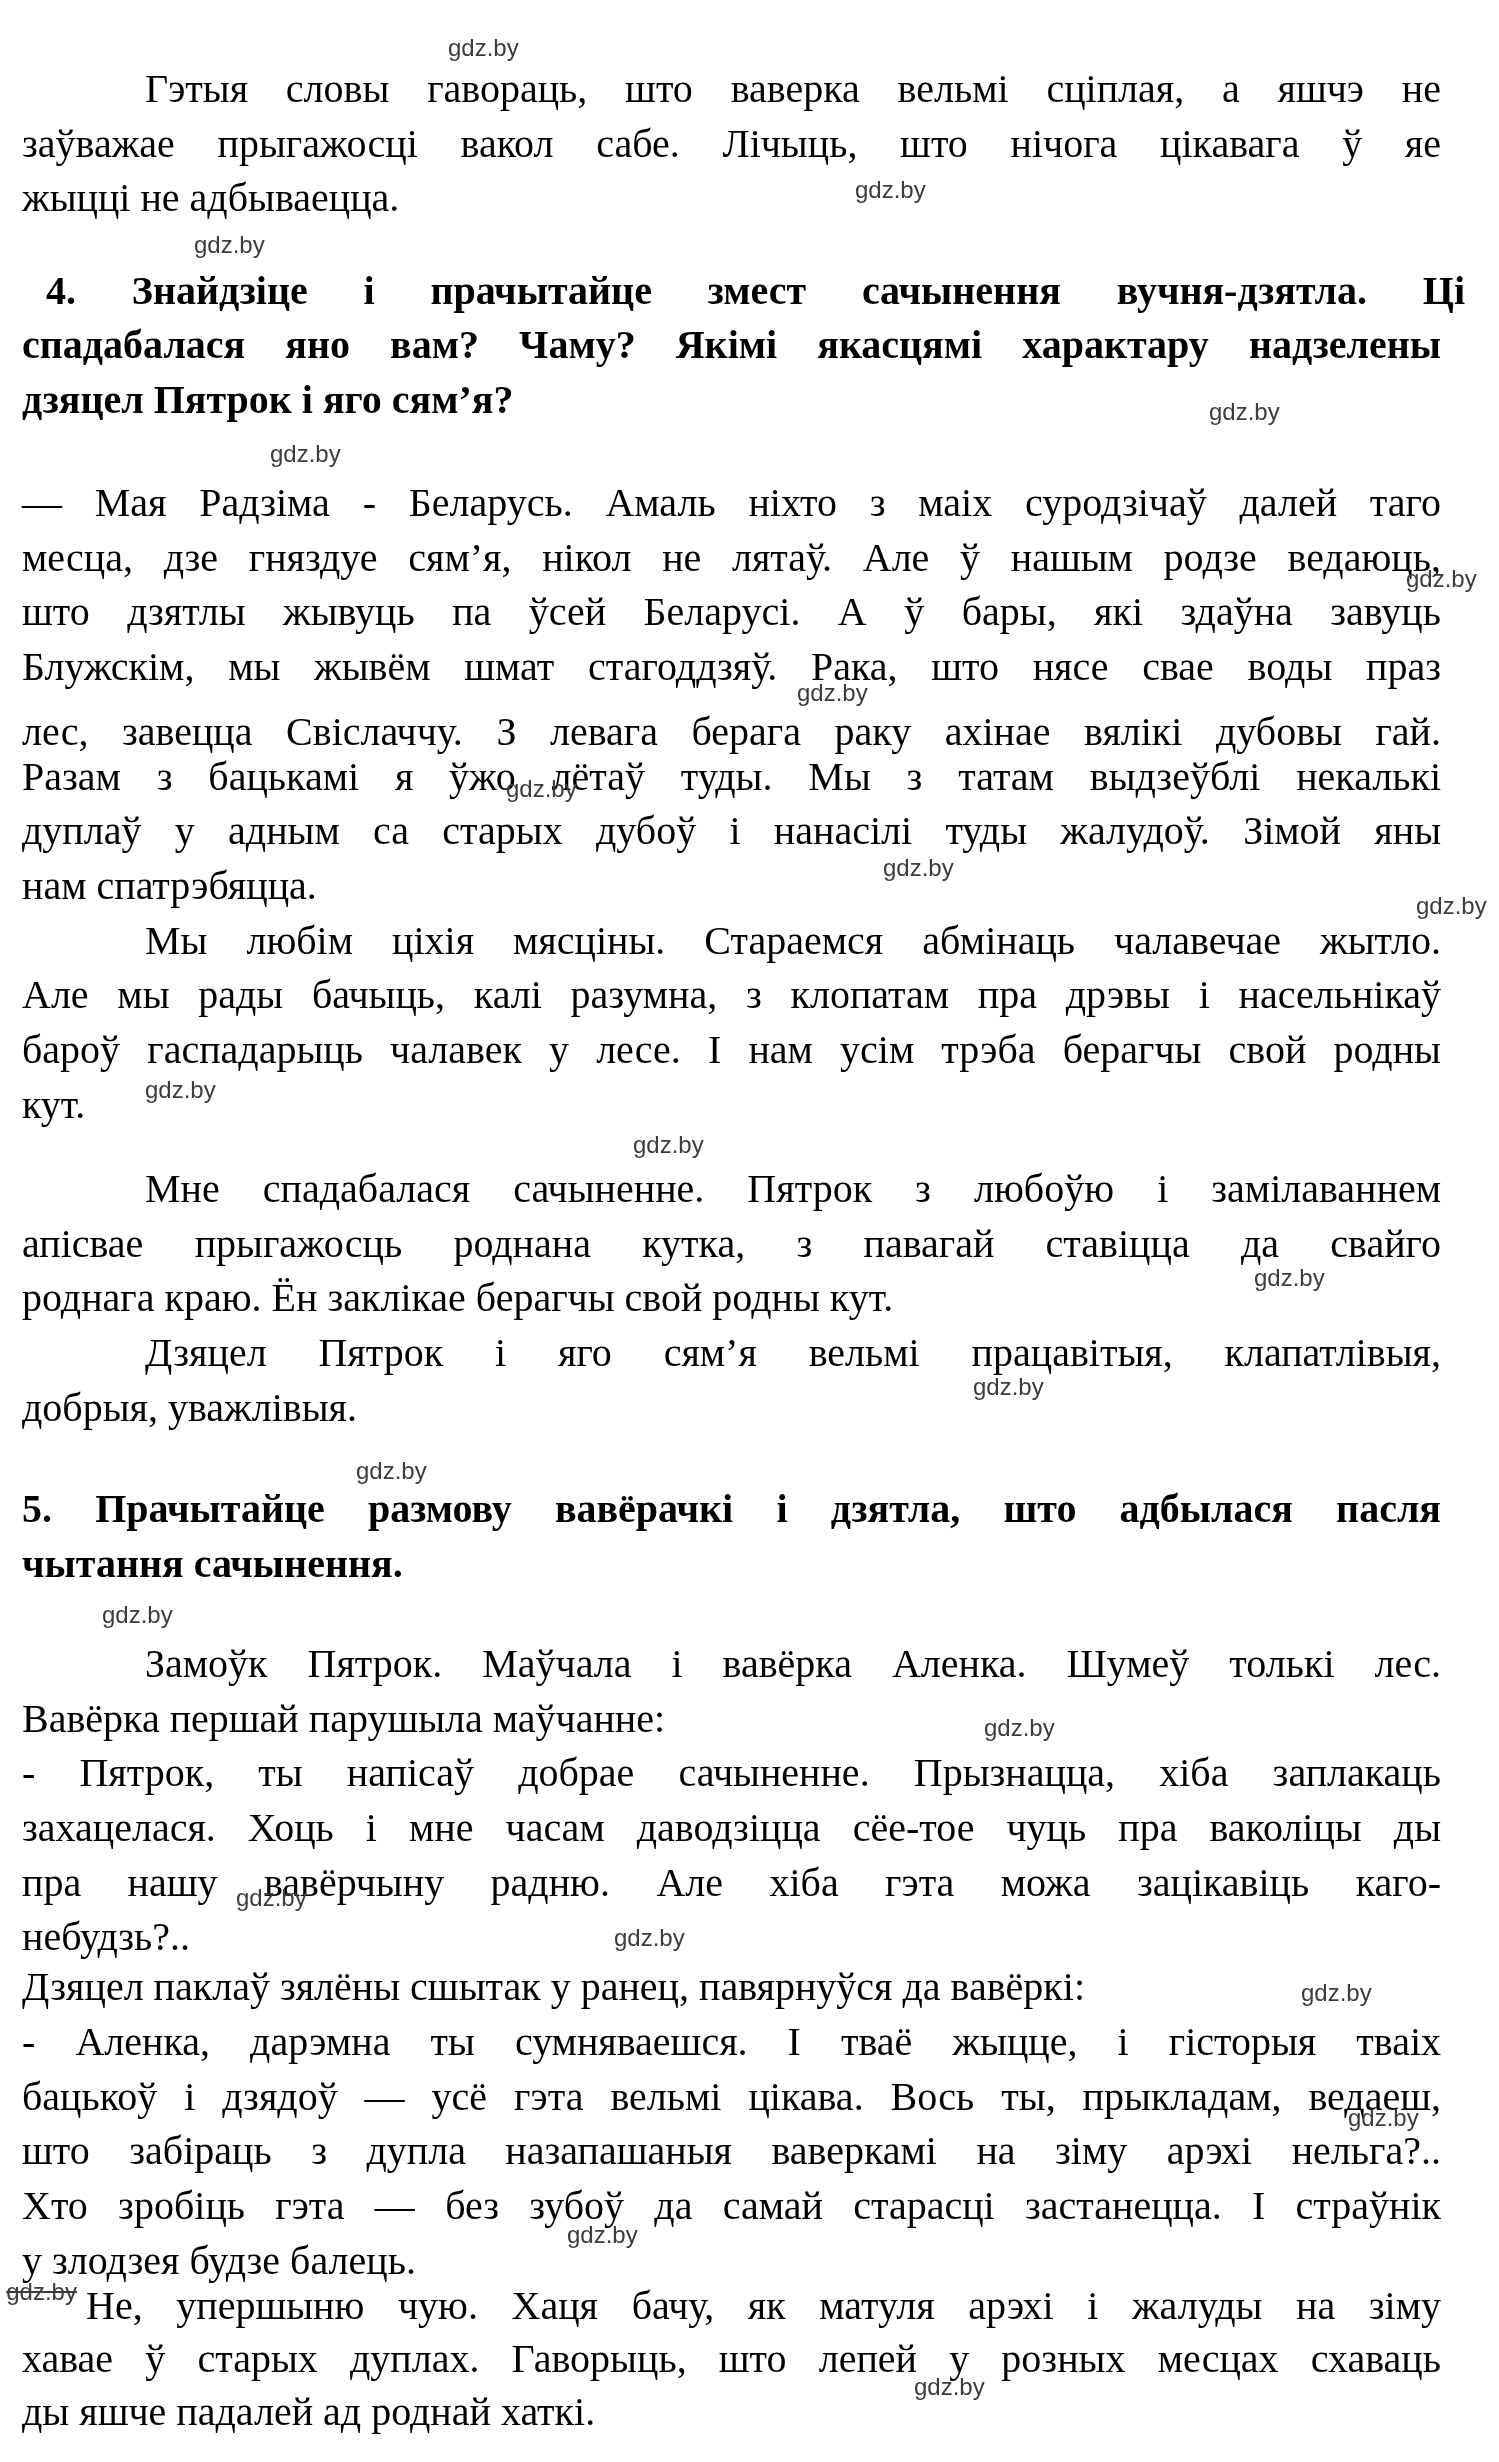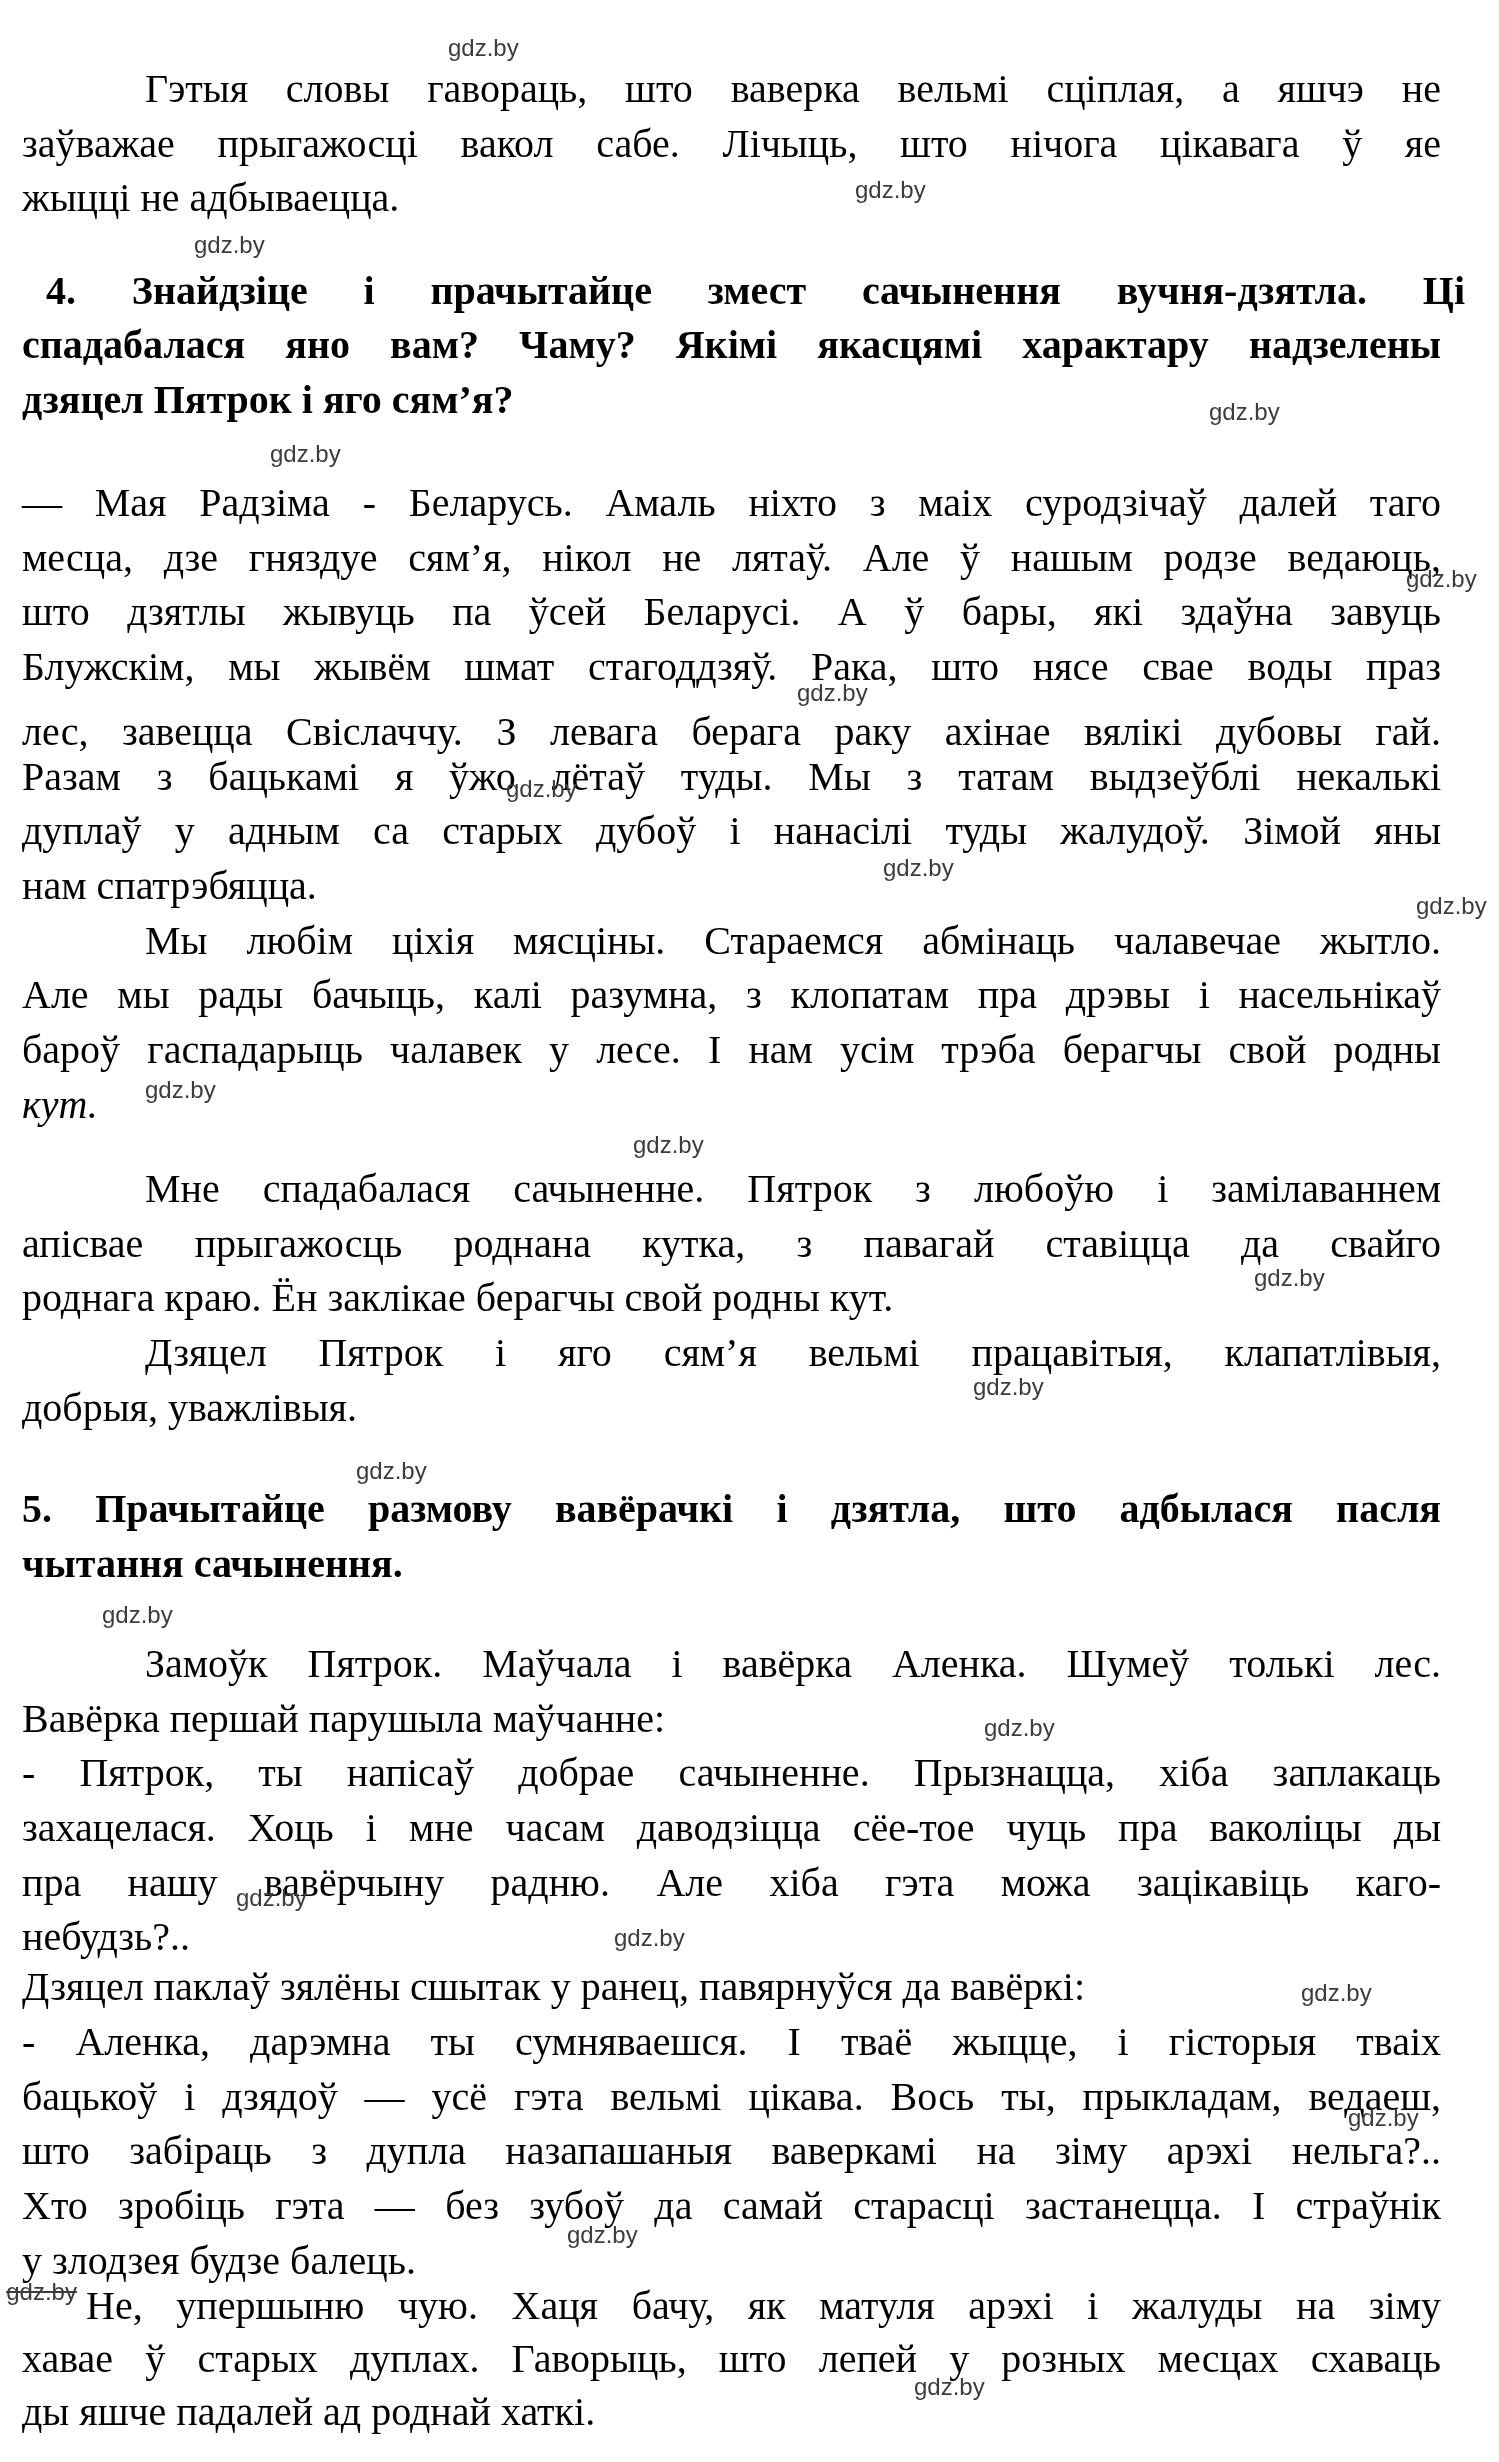--- a/index.html
+++ b/index.html
@@ -33,21 +33,21 @@
       <div class="line just" style="top: 533px;">месца, дзе гняздуе сям’я, нікол не лятаў. Але ў нашым родзе ведаюць,</div>
       <div class="line just" style="top: 587px;">што дзятлы жывуць па ўсей Беларусі. А ў бары, які здаўна завуць</div>
       <div class="line just" style="top: 642px;">Блужскім, мы жывём шмат стагоддзяў. Рака, што нясе свае воды праз</div>
       <div class="line just" style="top: 697px; margin-top: 10px;">лес, завецца Свіслаччу. З левага берага раку ахінае вялікі дубовы гай.</div>
       <div class="line just" style="top: 752px;">Разам з бацькамі я ўжо лётаў туды. Мы з татам выдзеўблі некалькі</div>
       <div class="line just" style="top: 806px;">дуплаў у адным са старых дубоў і нанасілі туды жалудоў. Зімой яны</div>
       <div class="line last" style="top: 861px;">нам спатрэбяцца.</div>
       <div class="line just" style="top: 916px; text-indent: 123px;">Мы любім ціхія мясціны. Стараемся абмінаць чалавечае жытло.</div>
       <div class="line just" style="top: 970px;">Але мы рады бачыць, калі разумна, з клопатам пра дрэвы і насельнікаў</div>
       <div class="line just" style="top: 1025px;">бароў гаспадарыць чалавек у лесе. І нам усім трэба берагчы свой родны</div>
-      <div class="line last" style="top: 1080px; font-style: italic;">кут.</div>
+      <div class="line last" style="top: 1080px;">кут.</div>
       <div class="line just" style="top: 1164px; text-indent: 123px;">Мне спадабалася сачыненне. Пятрок з любоўю і замілаваннем</div>
       <div class="line just" style="top: 1219px;">апісвае прыгажосць роднана кутка, з павагай ставіцца да свайго</div>
       <div class="line last" style="top: 1273px;">роднага краю. Ён заклікае берагчы свой родны кут.</div>
       <div class="line just" style="top: 1328px; text-indent: 123px;">Дзяцел Пятрок і яго сям’я вельмі працавітыя, клапатлівыя,</div>
       <div class="line last" style="top: 1383px;">добрыя, уважлівыя.</div>
       <div class="line just bold" style="top: 1484px;">5. Прачытайце размову вавёрачкі і дзятла, што адбылася пасля</div>
       <div class="line last bold" style="top: 1539px;">чытання сачынення.</div>
       <div class="line just" style="top: 1639px; text-indent: 123px;">Замоўк Пятрок. Маўчала і вавёрка Аленка. Шумеў толькі лес.</div>
       <div class="line last" style="top: 1694px;">Вавёрка першай парушыла маўчанне:</div>
       <div class="line just" style="top: 1748px;">- Пятрок, ты напісаў добрае сачыненне. Прызнацца, хіба заплакаць</div>

